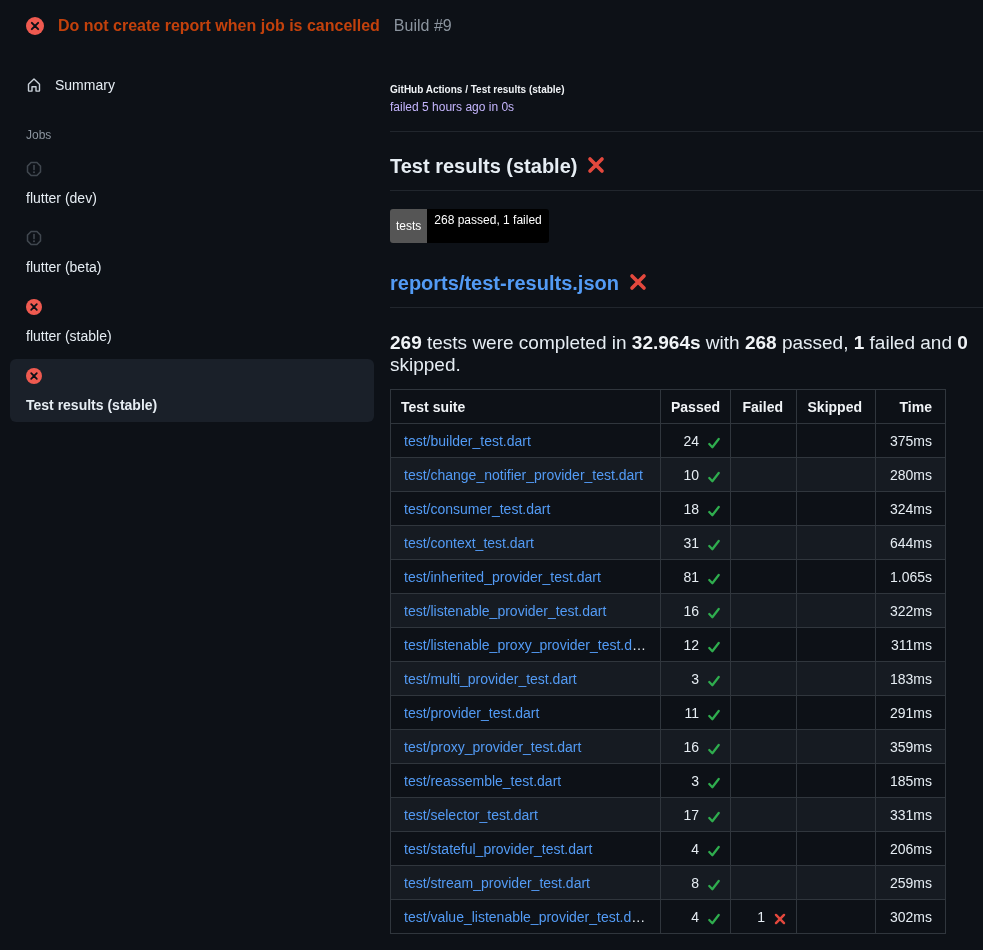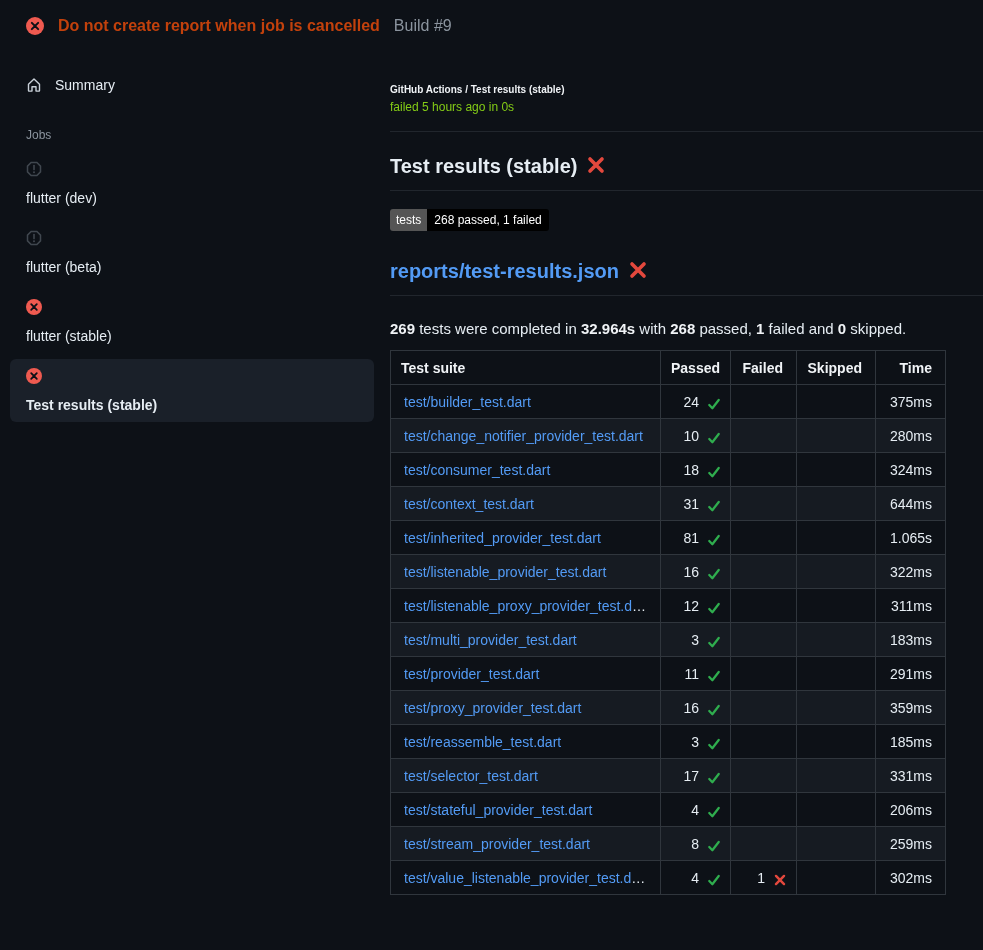--- a/index.html
+++ b/index.html
@@ -42,21 +42,21 @@
   .side-section-label {
     color: #8b949e;
     font-size: 12px;
     margin: 26px 0 10px 16px;
   }
   .jobs-list .side-item { margin-bottom: 6px; flex-direction: column; }
   .icon16 { width: 16px; height: 16px; flex: 0 0 16px; display: inline-block; }
 
   
   .crumb { font-size: 10px; font-weight: bold; color: #f0f3f6; }
-  .sub { font-size: 12px; color: #84cc16; margin-top: 5px; }
+  .sub { font-size: 12px; color: #c4b5fd; margin-top: 5px; }
   .divider { border: none; border-top: 1px solid #21262d; margin-top: 17px; }
 
   h2.report-h {
     font-size: 20px;
     font-weight: bold;
     margin-top: 23px;
     padding-bottom: 10px;
     border-bottom: 1px solid #21262d;
     display: block;
   }
@@ -64,24 +64,24 @@
 
   .badge {
     display: inline-flex;
     margin-top: 18px;
     font-size: 12px;
     line-height: 1;
     border-radius: 3px;
     overflow: hidden;
     color: #ffffff;
   }
-  .badge .k { background: #555555; padding: 5px 6px; }
+  .badge .k { background: #555555; padding: 11px 6px; }
   .badge .v { background: #000000; padding: 5px 7px; }
 
-  .summary-line { margin-top: 24px; font-size: 15px; color: #e6edf3; }
+  .summary-line { margin-top: 24px; font-size: 19px; color: #e6edf3; }
   .summary-line b { color: #f0f3f6; }
 
   
   table.results {
     border-collapse: collapse;
     margin-top: 13px;
     width: 555px;
     table-layout: fixed;
   }
   .results th, .results td {

